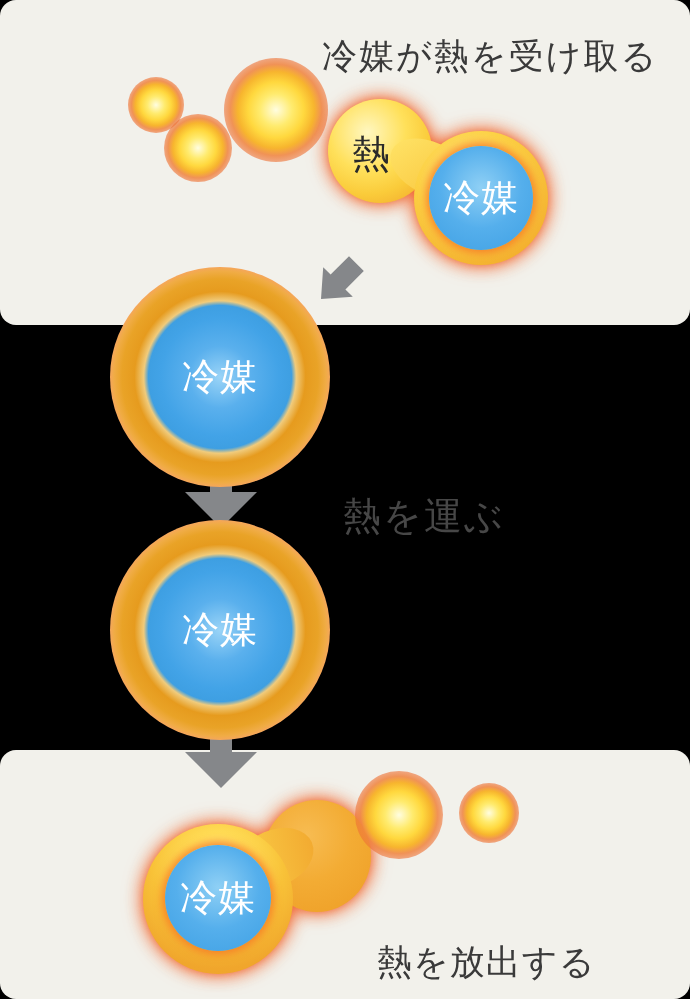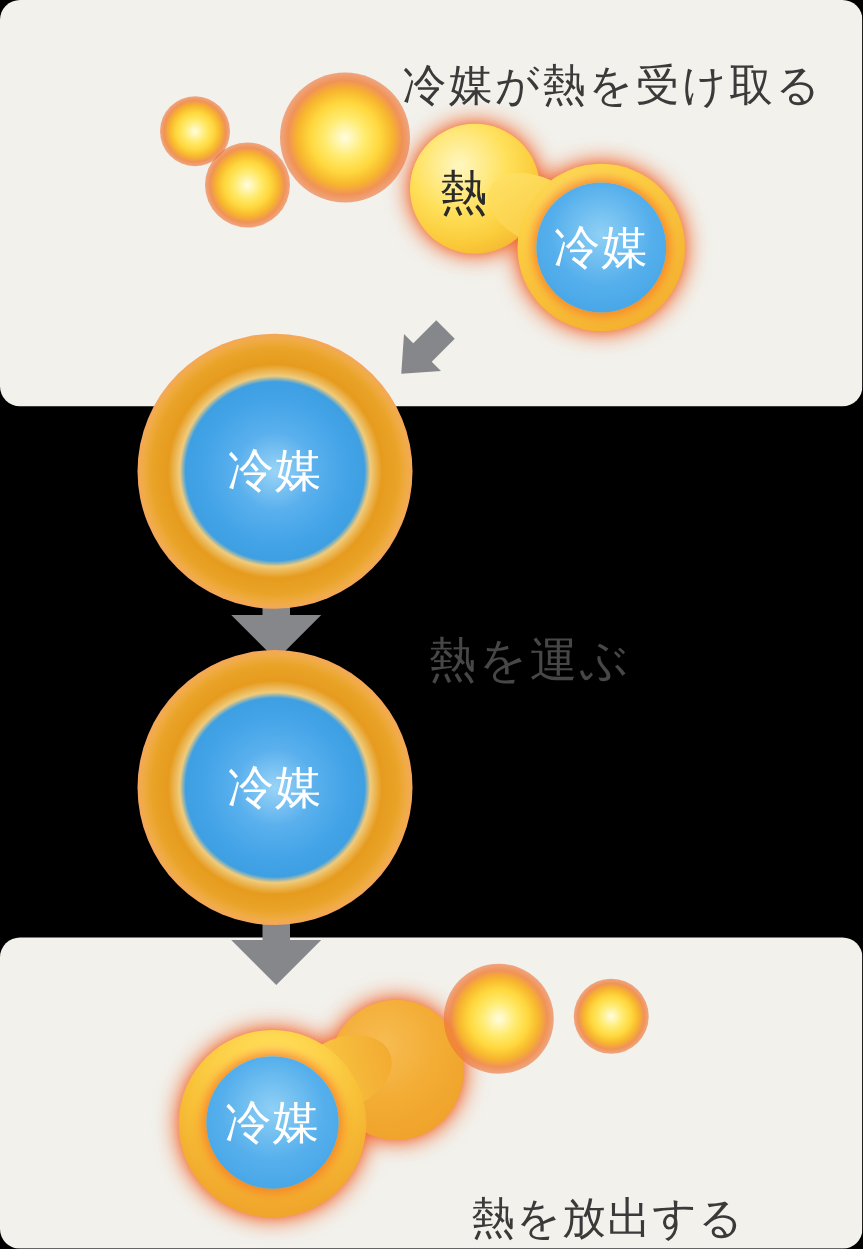--- a/index.html
+++ b/index.html
@@ -4,21 +4,21 @@
 <style>
   html,body{margin:0;padding:0;background:#000;}
   .stage{
     position:relative;width:690px;height:999px;overflow:hidden;background:#000;
     font-family:"DejaVu Sans","Liberation Sans",sans-serif;
   }
   .card{position:absolute;left:0;width:690px;background:#F2F1EB;border-radius:16px;z-index:0;}
   .card-top{top:0;height:325px;}
   .card-bottom{top:750px;height:249px;}
 
-  .title,.label{position:absolute;color:#3A3A3A;z-index:5;white-space:nowrap;margin-top:12px;}
+  .title,.label{position:absolute;color:#3A3A3A;z-index:5;white-space:nowrap;}
   .receive-title{left:322px;top:33px;font-size:35px;letter-spacing:2px;}
   .carry-label{left:343px;top:491px;font-size:38px;letter-spacing:2px;color:#474747;}
   .release-label{left:377px;top:939px;font-size:35px;letter-spacing:1px;}
 
   
   .particle{
     position:absolute;border-radius:50%;z-index:2;
     background:radial-gradient(circle,
       #FFFDE0 0%, #FFEB6E 22%, #FFD83E 38%, #F7B52E 52%,
       rgba(240,130,60,0.85) 62%, rgba(235,95,45,0.45) 75%, rgba(235,90,40,0) 100%);

